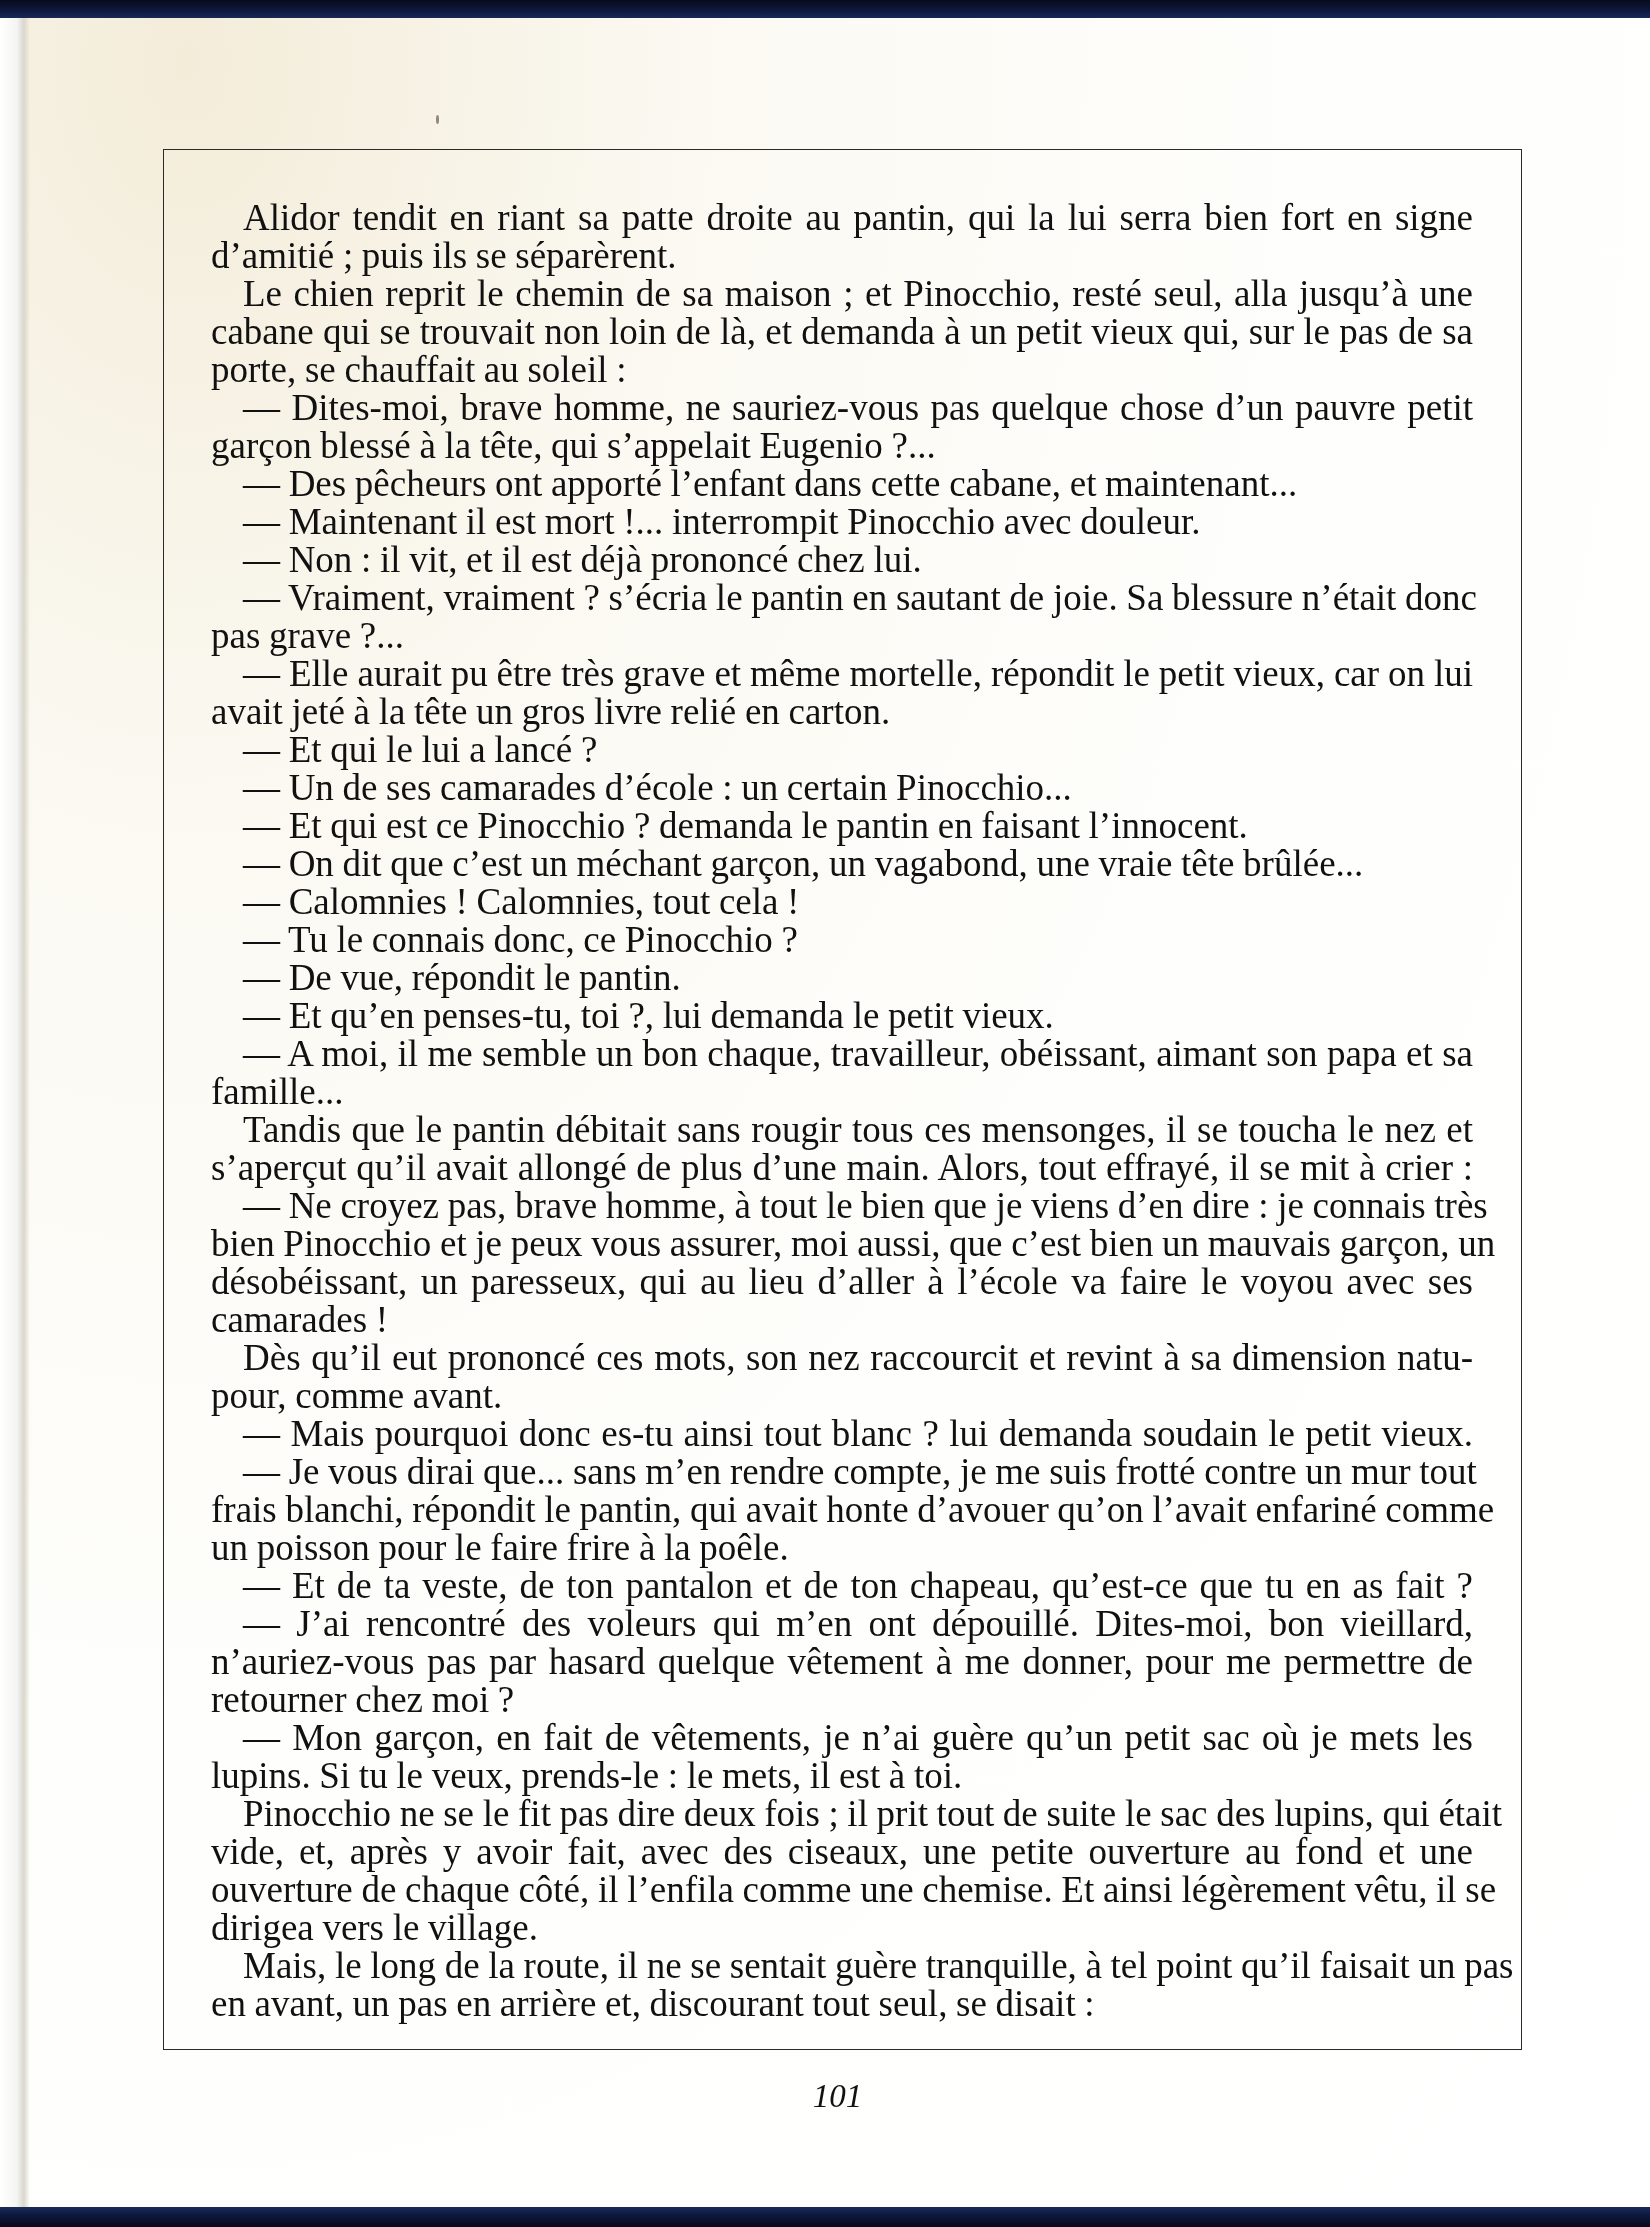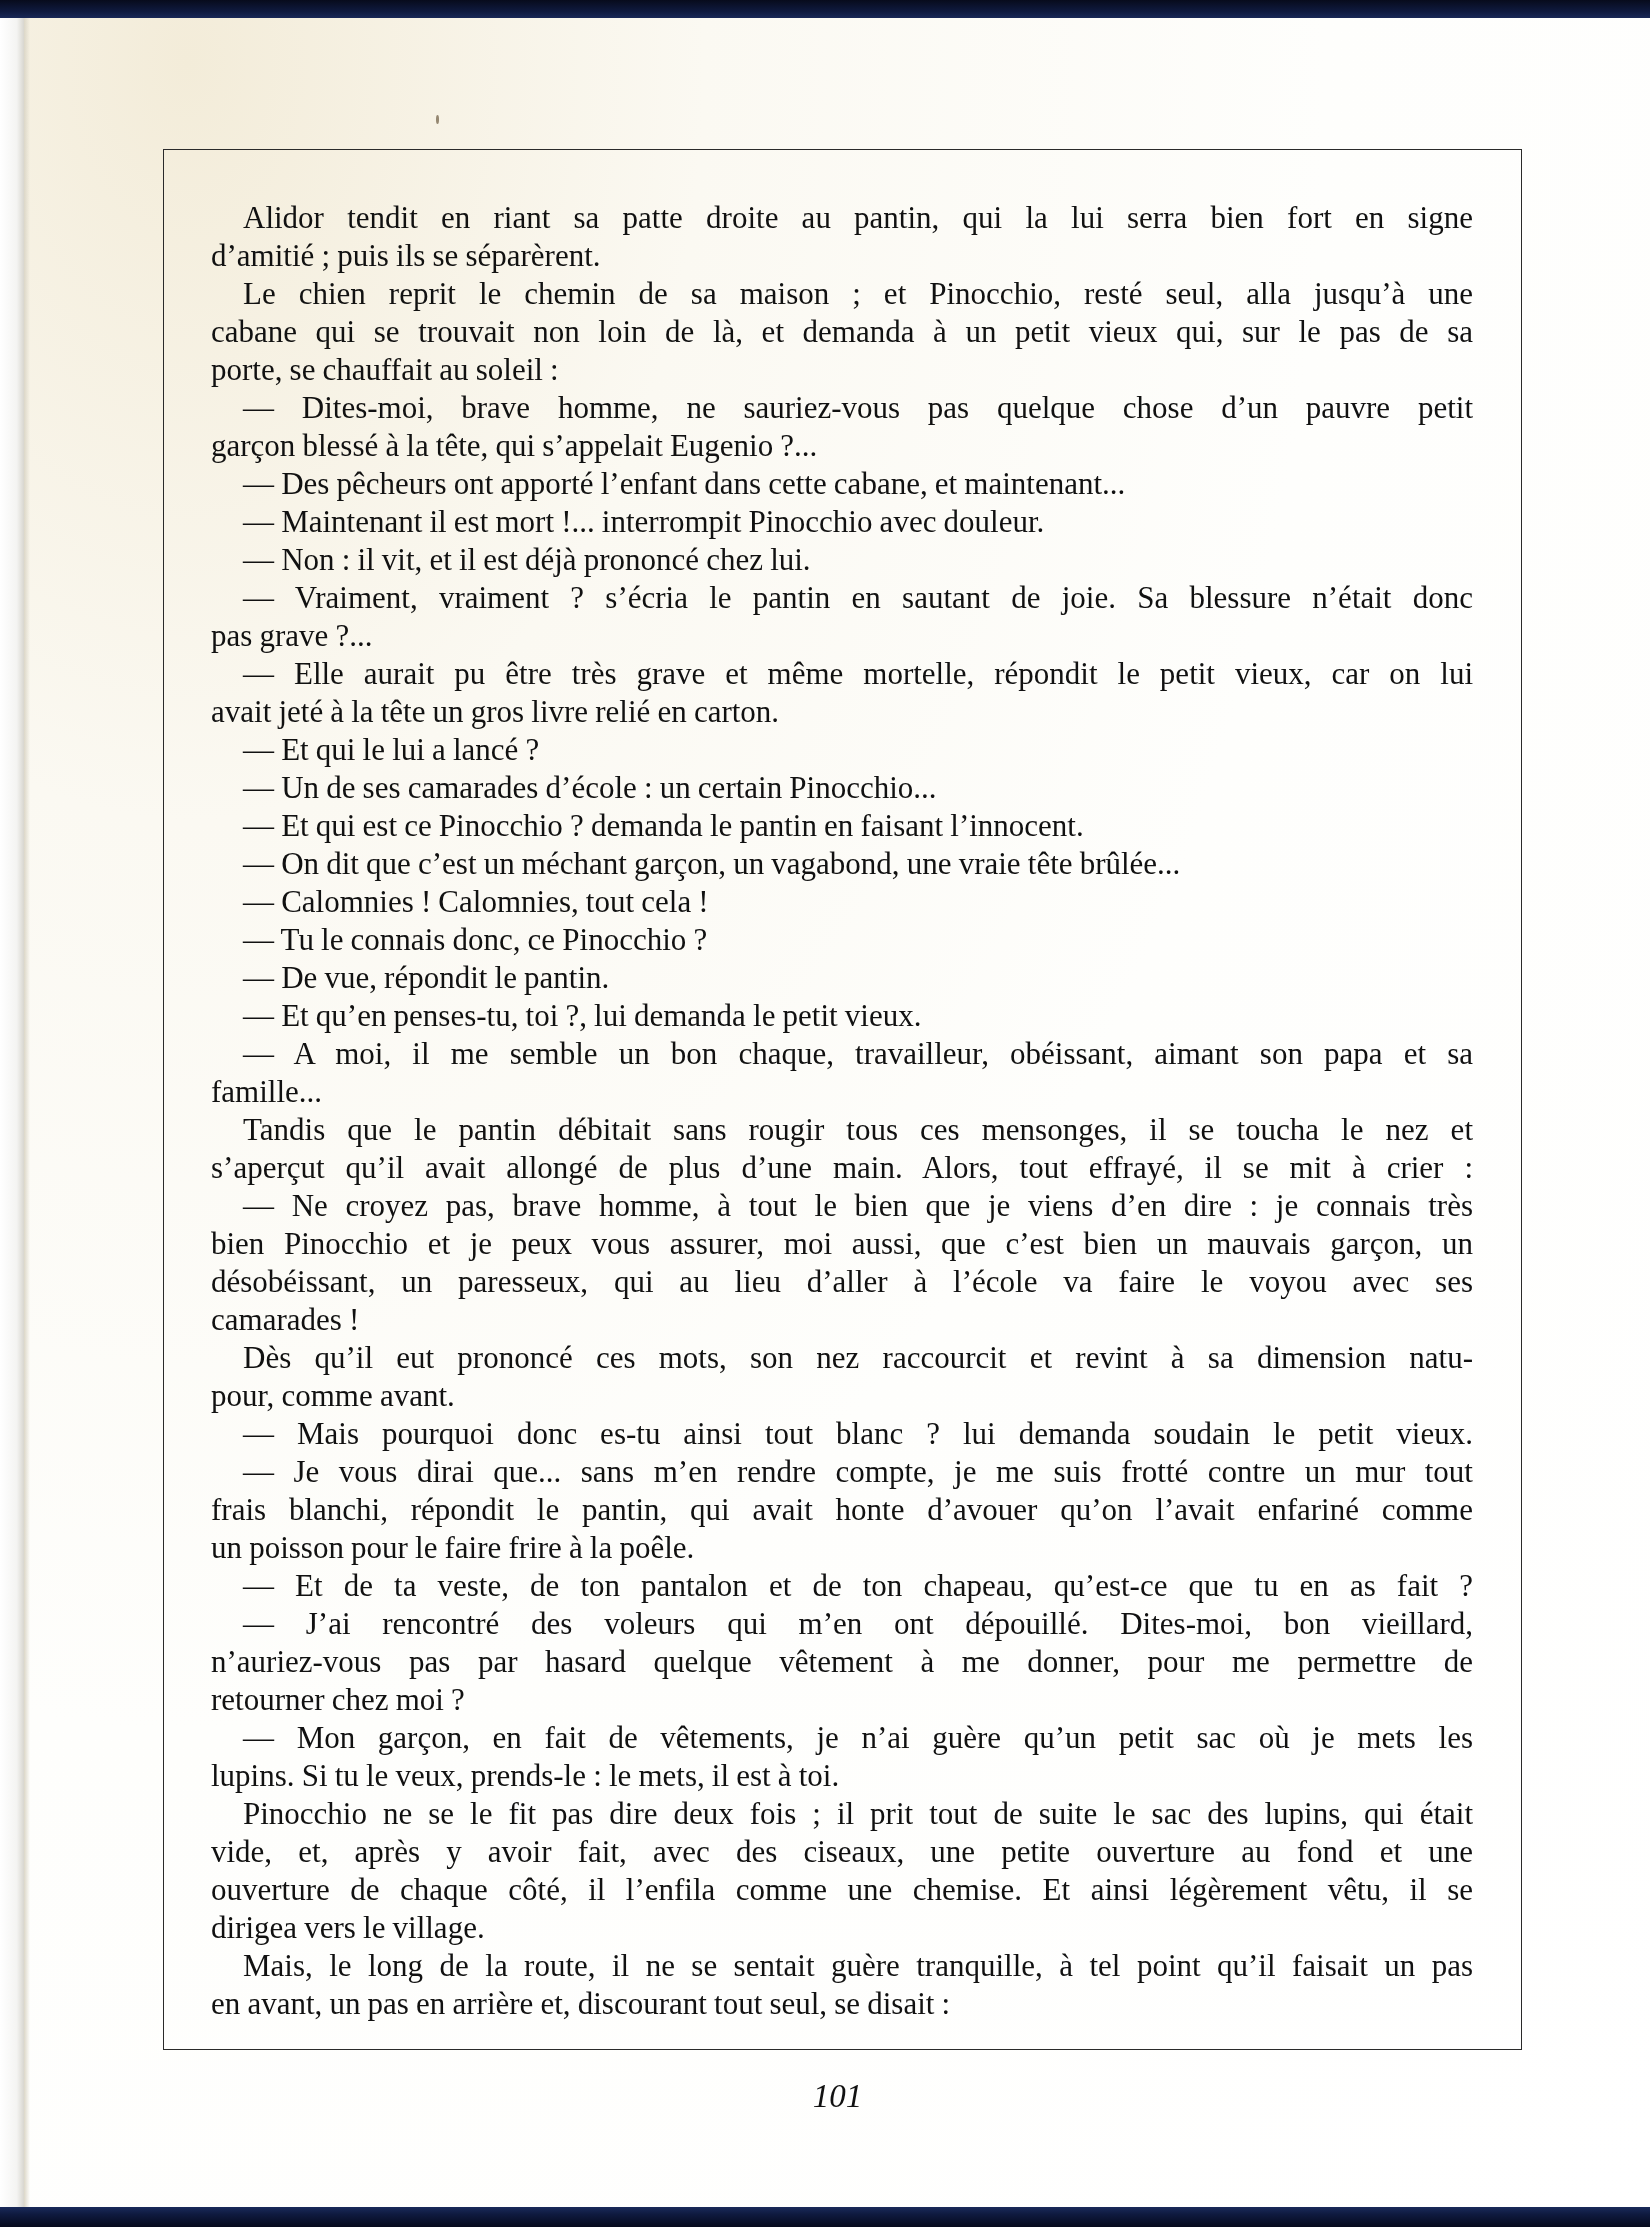--- a/index.html
+++ b/index.html
@@ -52,21 +52,21 @@
     width: 1359px;
     height: 1901px;
     border: 1.9px solid #2a2a2a;
     box-sizing: border-box;
   }
   .text-col {
     position: absolute;
     left: 187px;   
     top: 181px;    
     width: 1262px;
-    font-size: 31px;
+    font-size: 37px;
     line-height: 38px;
     color: #111111;
   }
   .line {
     display: block;
     height: 38px;
     white-space: nowrap;
     text-align: justify;
     text-align-last: justify;
     word-spacing: -0.6px;

